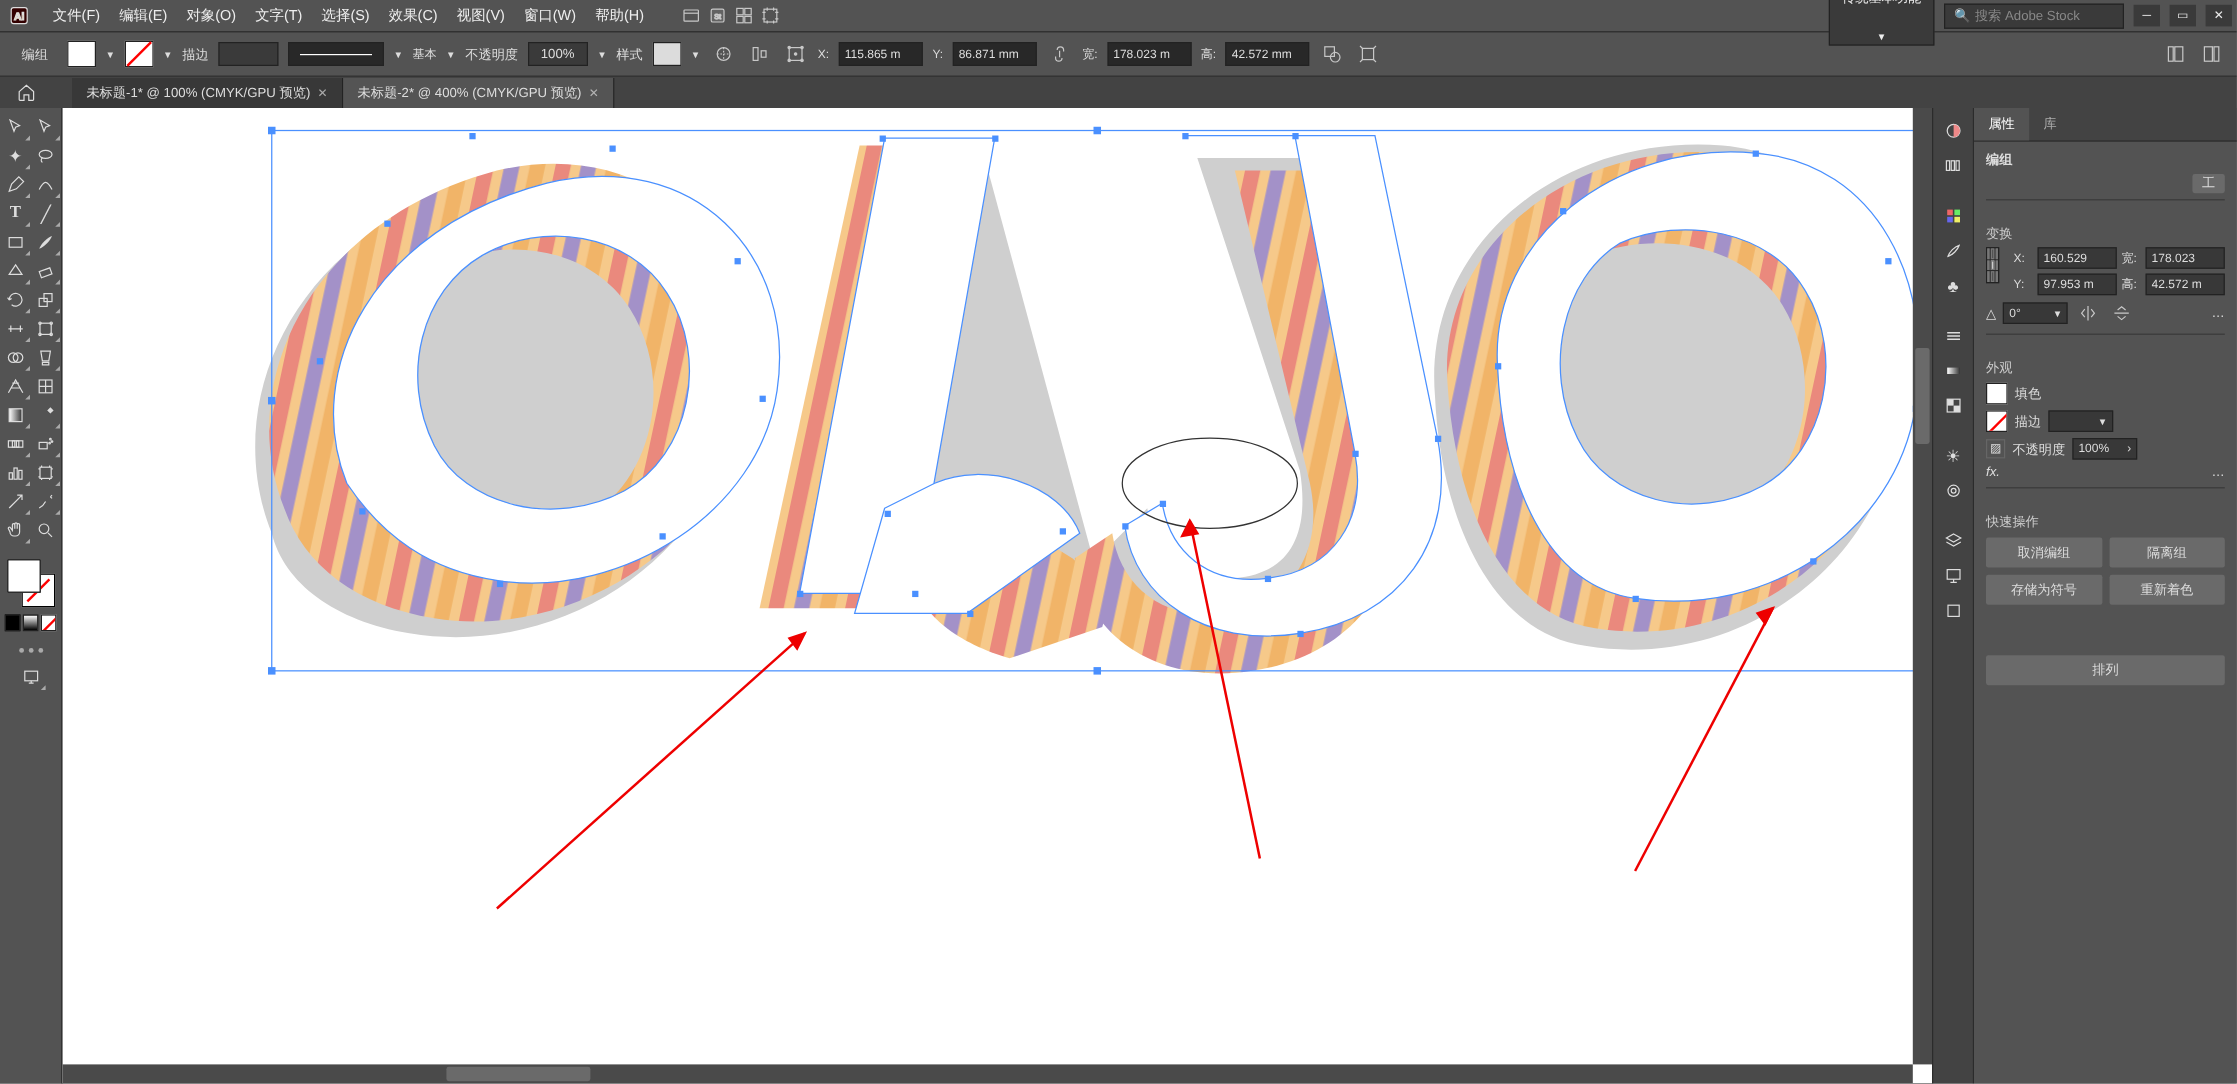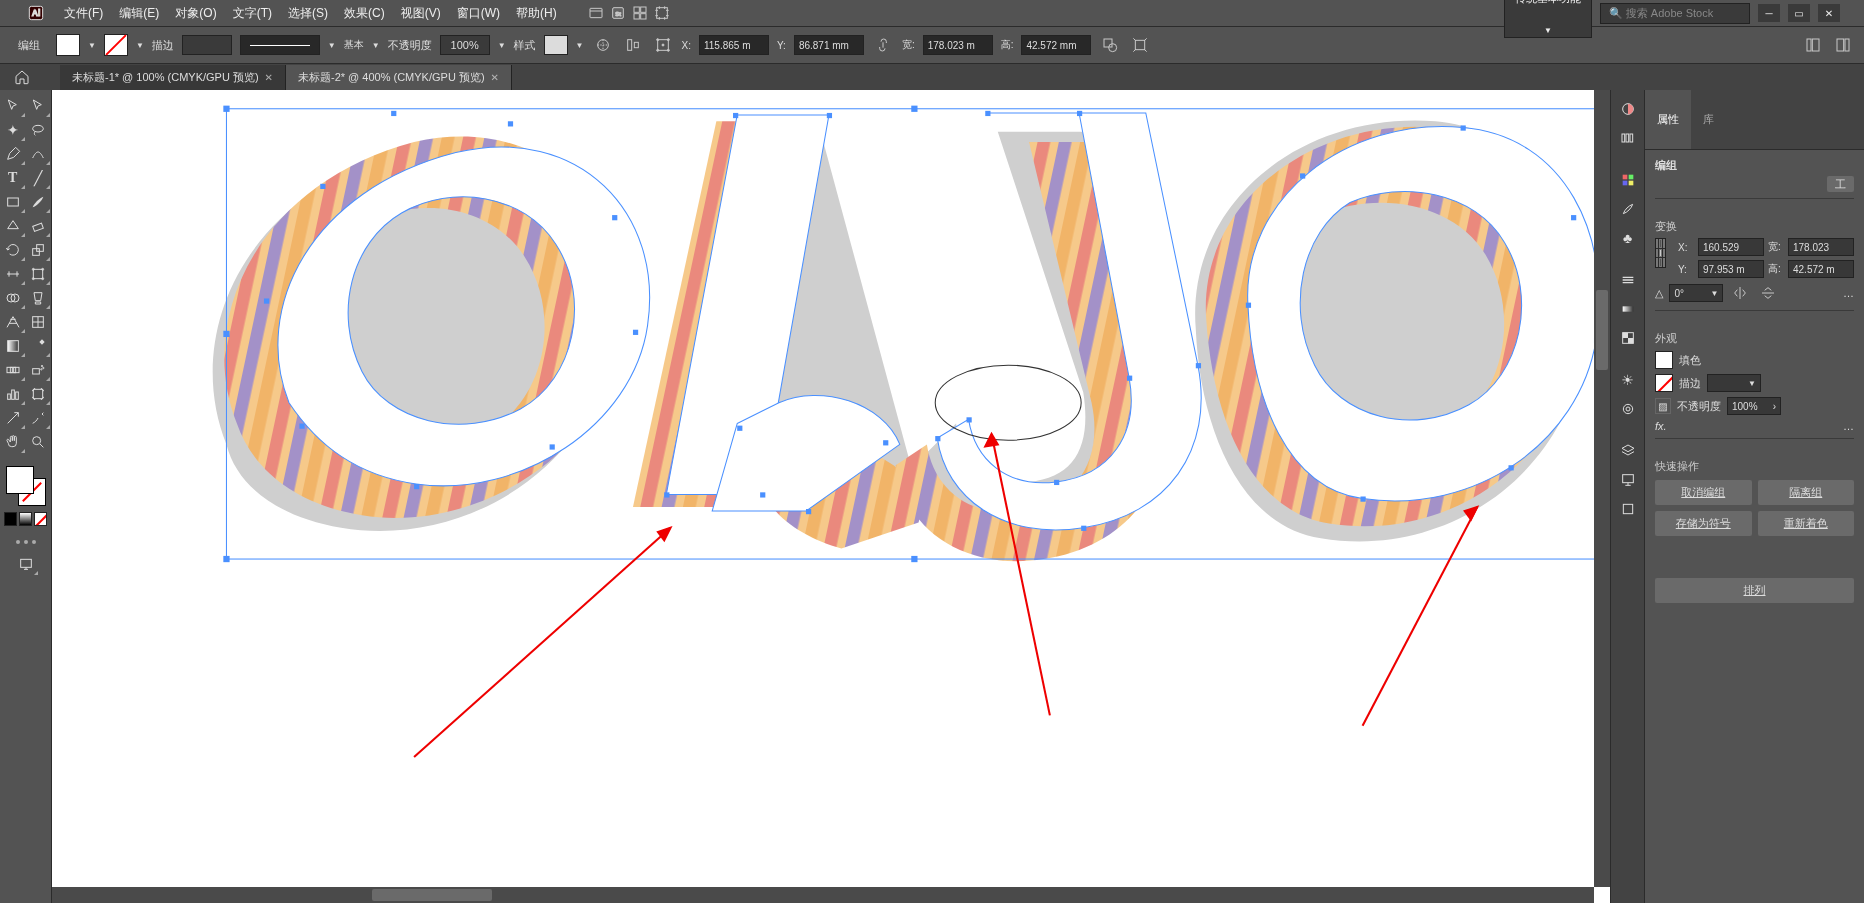--- a/index.html
+++ b/index.html
@@ -1,19 +1,19 @@
 <!DOCTYPE html>
 <html><head>
 <meta charset="utf-8">
 <style>
 * { margin: 0; padding: 0; box-sizing: border-box; font-family: "Microsoft YaHei", sans-serif; }
 body { background: #4a4a4a; width: 1864px; height: 903px; overflow: hidden; position: relative; }
 
 
-.menubar { height: 26px; background: #535353; display: flex; align-items: center; padding: 0 24px; font-size: 12px; color: #eee; }
+.menubar { height: 26px; background: #535353; display: flex; align-items: center; padding: 0 4px; font-size: 12px; color: #eee; }
 .menubar .logo { width: 24px; height: 24px; display: flex; align-items: center; justify-content: center; margin-right: 8px; }
 .menubar .menu-item { padding: 0 8px; cursor: pointer; }
 .menubar .right-section { margin-left: auto; display: flex; align-items: center; gap: 8px; }
 .menubar .workspace-sel { background: #3a3a3a; padding: 2px 10px; border: 1px solid #222; font-size: 11px; display: flex; align-items: center; gap: 20px; flex-direction: column; }
 .menubar .search-box { background: #3a3a3a; padding: 2px 8px; font-size: 11px; color: #888; width: 150px; border: 1px solid #222; }
 .menubar .win-btn { width: 22px; height: 18px; background: #3a3a3a; display: flex; align-items: center; justify-content: center; font-size: 10px; cursor: pointer; }
 
 
 .controlbar { height: 38px; background: #535353; border-top: 1px solid #2b2b2b; border-bottom: 1px solid #2b2b2b; display: flex; align-items: center; padding: 0 10px; font-size: 11px; color: #ddd; gap: 8px; }
 .ctrl-label { padding: 2px 8px; }
@@ -61,28 +61,28 @@
 .scrollbar-v .thumb{ position:absolute; top:200px; height:80px; left:2px; right:2px; background:#6a6a6a; border-radius:2px; }
 .scrollbar-h { position:absolute; left:0; right:16px; bottom:0; height:16px; background:#4a4a4a; }
 .scrollbar-h .thumb{ position:absolute; left:320px; width:120px; top:2px; bottom:2px; background:#6a6a6a; border-radius:2px; }
 
 .dock-strip { width: 34px; background: #434343; border-left: 1px solid #2b2b2b; display: flex; flex-direction: column; align-items: center; padding-top: 6px; gap: 3px; }
 .dock-strip .sep { height: 10px; }
 .dock-icon { width: 26px; height: 26px; display: flex; align-items: center; justify-content: center; color: #ddd; font-size: 14px; cursor: pointer; border-radius:2px; }
 
 .right-panel { width: 220px; background: #535353; border-left: 1px solid #2b2b2b; color: #ddd; font-size: 11px; display: flex; flex-direction: column; }
 .panel-tabs { display: flex; border-bottom: 1px solid #2b2b2b; background:#434343; }
-.panel-tab { padding: 22px 12px; cursor: pointer; color: #aaa; }
+.panel-tab { padding: 6px 12px; cursor: pointer; color: #aaa; }
 .panel-tab.active { background: #535353; color: #fff; }
 .panel-body { flex: 1; padding: 8px 10px; overflow: auto; }
 .section-hdr { font-size: 11px; color: #ccc; margin: 6px 0 4px; border-top:1px solid #3a3a3a; padding-top:20px; }
 .section-hdr:first-child{ border-top:none; padding-top:0; }
 .obj-type { font-weight: bold; margin-bottom: 4px; }
 .btn-row { display: flex; gap: 6px; margin: 6px 0; }
-.panel-btn { flex: 1; background: #6a6a6a; padding: 5px 0; text-align: center; border-radius: 2px; cursor: pointer; font-size: 11px; text-decoration: underline; }
+.panel-btn { flex: 1; background: #6a6a6a; padding: 5px 0; text-align: center; border-radius: 2px; cursor: pointer; font-size: 11px; }
 .panel-btn.full { width: 100%; margin-top: 36px; }
 .transform-grid { display: grid; grid-template-columns: auto 16px 1fr 16px 1fr; gap: 4px 4px; align-items: center; font-size: 10px; }
 .ref-box { width: 30px; height: 30px; display: grid; grid-template-columns: repeat(3, 1fr); grid-template-rows: repeat(3, 1fr); gap: 1px; background: #2b2b2b; border: 1px solid #222; }
 .ref-box .c { background: #535353; border: 1px solid #777; cursor:pointer; }
 .ref-box .c.on { background: #ccc; }
 .tinput { background: #383838; border: 1px solid #222; color: #ddd; padding: 2px 4px; font-size: 10px; width: 66px; height: 18px; }
 .angle-row { display:flex; gap:6px; align-items:center; margin-top:4px; }
 .appear-row { display: flex; align-items: center; gap: 6px; margin: 5px 0; }
 .sw-fill{ width:18px;height:18px;background:#fff;border:1px solid #222; }
 .sw-none{ width:18px;height:18px;background:#fff;border:1px solid #222; position:relative; overflow:hidden;}

